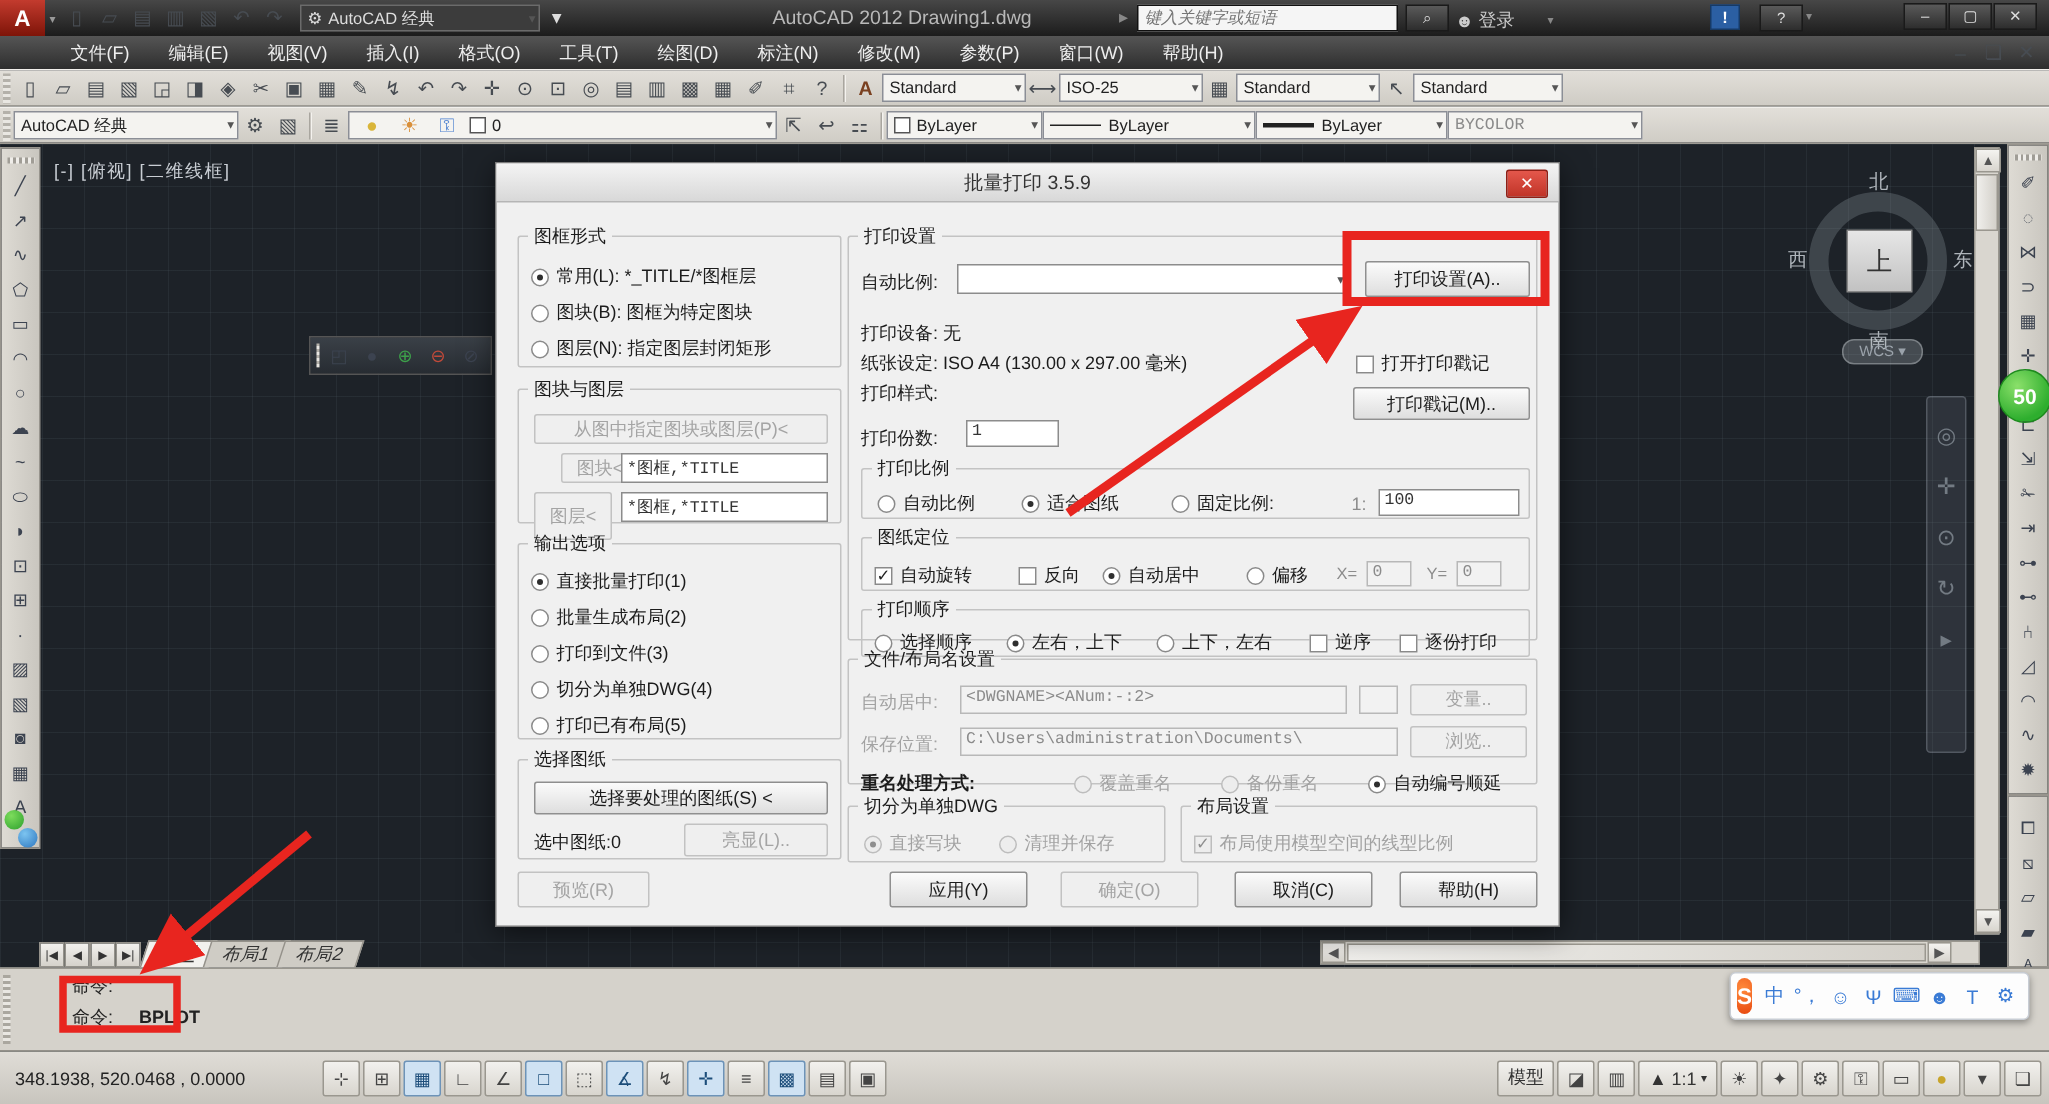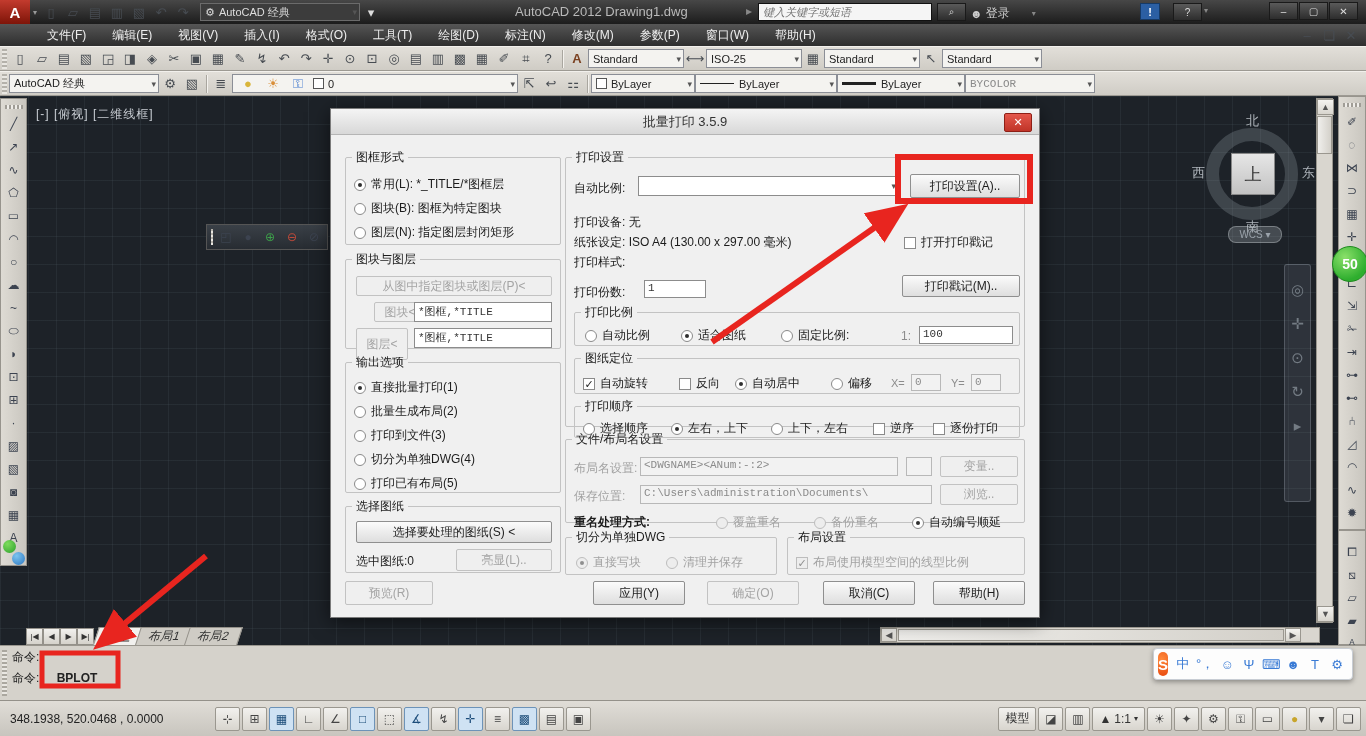--- a/index.html
+++ b/index.html
@@ -75,21 +75,21 @@
   .dbtn{position:absolute;background:linear-gradient(#fbfbfb,#dedede);border:1px solid #8f8f8f;border-radius:2px;display:flex;align-items:center;justify-content:center;font-size:12px;color:#1c1c1c;}
   .dbtn.dis{color:#a4a4a4;background:#efefef;border-color:#c2c2c2;}
   .dcomboe{position:absolute;background:#fff;border:1px solid #8c8c8c;display:flex;align-items:center;}
   .dcomboe .arr{margin-left:auto;font-size:9px;color:#555;padding-right:3px;}
 
   
   #tabstrip{position:absolute;left:26px;top:529px;height:20px;display:flex;align-items:flex-end;z-index:5;}
   .tnav{width:17px;height:17px;background:linear-gradient(#f2f1ee,#d5d2cb);border:1px solid #94918a;display:flex;align-items:center;justify-content:center;font-size:8px;color:#333;}
   .tab{height:18px;padding:1px 10px;font-size:12px;border:1px solid #94918a;border-bottom:none;transform:skewX(-18deg);background:#cfccc5;color:#333;margin-left:-4px;display:flex;align-items:center;}
   .tab.active{background:#f2f1ee;font-weight:bold;}
-  #cmdarea{position:absolute;left:0;top:645px;width:1366px;height:55px;background:#d5d2cb;border-top:1px solid #9a978f;font:12px "Liberation Mono","DejaVu Sans Mono",monospace;color:#222;}
+  #cmdarea{position:absolute;left:0;top:645px;width:1366px;height:55px;background:#d5d2cb;border-top:1px solid #9a978f;font:12px "Liberation Mono","DejaVu Sans Mono",monospace;color:#222;padding-left:36px;}
   #cmdgrip{position:absolute;left:2px;top:4px;width:5px;height:46px;background:repeating-linear-gradient(#aaa79f 0 2px,#e9e7e2 2px 4px);}
   #statusbar{position:absolute;left:0;top:700px;width:1366px;height:36px;background:linear-gradient(#e0ddd7,#c8c5be);border-top:1px solid #94918a;display:flex;align-items:center;font-size:12px;color:#222;}
   .stbtn{width:25px;height:24px;margin:0 1px;border:1px solid #9a978f;background:linear-gradient(#f2f1ee,#d8d5ce);display:inline-flex;align-items:center;justify-content:center;font-size:12px;color:#444;border-radius:2px;}
   .stbtn.pressed{background:#cfe2f3;border-color:#6d93b8;color:#1c4d7a;}
   .stR{height:24px;margin:0 1px;border:1px solid #9a978f;background:linear-gradient(#f2f1ee,#d8d5ce);display:inline-flex;align-items:center;justify-content:center;font-size:12px;padding:0 6px;border-radius:2px;color:#333;}
 
   
   #ime{position:absolute;left:1153px;top:648px;width:200px;height:32px;background:#fdfdfd;border:1px solid #c8cdd4;border-radius:4px;box-shadow:0 2px 5px rgba(0,0,0,.35);display:flex;align-items:center;z-index:70;padding:0 4px;}
   #ime .slogo{width:24px;height:24px;border-radius:6px;background:radial-gradient(circle at 35% 30%,#ff8a3c,#e8490f);color:#fff;font-weight:bold;font-size:15px;display:flex;align-items:center;justify-content:center;margin-right:4px;}
   #ime .icon{flex:1;text-align:center;color:#3a7bd5;font-size:13px;}
@@ -430,21 +430,21 @@
               <span class="arr">▾</span>
             </span>
           <span class="dbtn" style="left:344px;top:8px;width:110px;height:24px;">打印设置(A)..</span>
           <span style="position:absolute;left:8px;top:48px;">打印设备: 无</span>
           <span style="position:absolute;left:8px;top:68px;">纸张设定: ISO A4 (130.00 x 297.00 毫米)</span>
           <span style="position:absolute;left:8px;top:88px;">打印样式:</span>
           <span class="opt" style="left:338px;top:68px;">
               <span class="check"></span>
               <span>打开打印戳记</span>
             </span>
-          <span class="dbtn" style="left:336px;top:109px;width:118px;height:22px;">打印戳记(M)..</span>
+          <span class="dbtn" style="left:336px;top:92px;width:118px;height:22px;">打印戳记(M)..</span>
           <span style="position:absolute;left:8px;top:118px;">打印份数:</span>
           <span class="tfield" style="left:78px;top:114px;width:62px;height:18px;">1</span>
 
           <fieldset style="left:8px;top:138px;width:446px;height:42px;">
             <legend>打印比例</legend>
             <span class="opt" style="left:10px;top:6px;">
                 <span class="radio"></span>
                 <span>自动比例</span>
               </span>
             <span class="opt" style="left:106px;top:6px;">
@@ -503,21 +503,21 @@
               </span>
             <span class="opt" style="left:358px;top:5px;">
                 <span class="check"></span>
                 <span>逐份打印</span>
               </span>
           </fieldset>
         </fieldset>
 
         <fieldset style="left:234px;top:296px;width:460px;height:92px;">
           <legend>文件/布局名设置</legend>
-          <span class="dis-t" style="position:absolute;left:8px;top:12px;">布局名设置:</span>
+          <span class="dis-t" style="position:absolute;left:8px;top:12px;">自动居中:</span>
           <span class="tfield dis" style="left:74px;top:9px;width:258px;height:19px;">&lt;DWGNAME&gt;&lt;ANum:-:2&gt;</span>
           <span class="tfield dis" style="left:340px;top:9px;width:26px;height:19px;"></span>
           <span class="dbtn dis" style="left:374px;top:8px;width:78px;height:21px;">变量..</span>
           <span class="dis-t" style="position:absolute;left:8px;top:40px;">保存位置:</span>
           <span class="tfield dis" style="left:74px;top:37px;width:292px;height:19px;">C:\Users\administration\Documents\</span>
           <span class="dbtn dis" style="left:374px;top:36px;width:78px;height:21px;">浏览..</span>
           <span style="position:absolute;left:8px;top:66px;font-weight:bold;">重名处理方式:</span>
           <span class="opt dis-t" style="left:150px;top:66px;">
               <span class="radio dis"></span>
               <span>覆盖重名</span>

